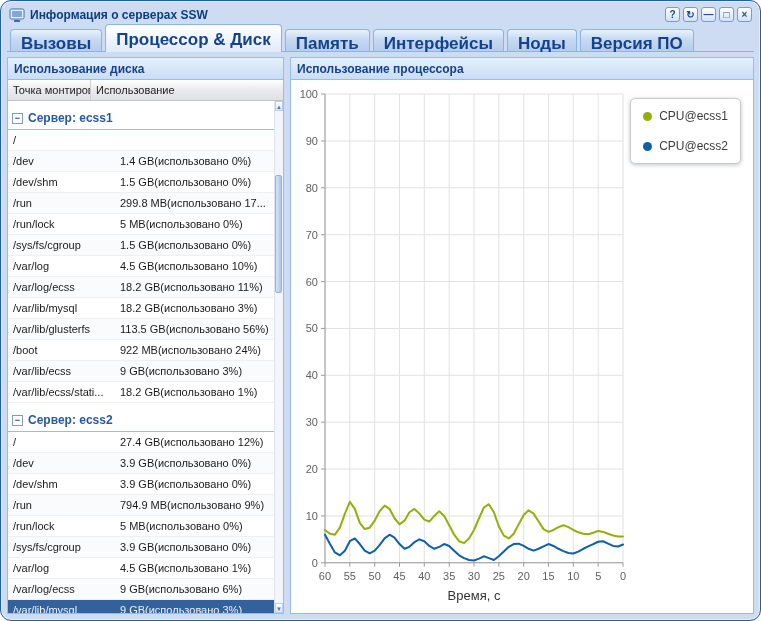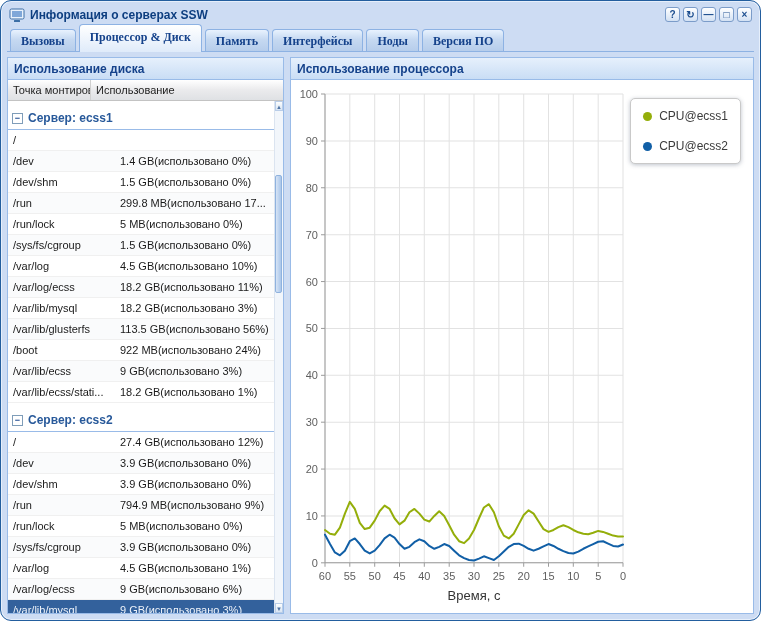--- a/index.html
+++ b/index.html
@@ -28,25 +28,25 @@
     width: 15px; height: 15px;
     border: 1px solid #7b9cc9; border-radius: 3px;
     background: linear-gradient(#ffffff, #d3e1f3);
     color: #1c4e8f; font-size: 10px; font-weight: bold;
     line-height: 13px; text-align: center; cursor: pointer;
   }
   
   .tabbar { height: 27px; flex: none; display: flex; align-items: flex-end; gap: 3px; padding-left: 3px; border-bottom: 1px solid #8db2e3; }
   .tab {
     height: 22px; padding: 4px 10px 0;
-    font-size: 12px; font-weight: bold; color: #15428b;
+    font-size: 17px; font-weight: bold; color: #15428b;
     background: linear-gradient(#e8f2fe, #c6d9f1 45%, #b6cdeb);
     border: 1px solid #8db2e3; border-bottom: none;
     border-radius: 4px 4px 0 0;
-    cursor: pointer; white-space: nowrap; font-family: Liberation Serif, serif;
+    cursor: pointer; white-space: nowrap;
   }
   .tab.active {
     height: 28px; padding-top: 5px;
     background: linear-gradient(#ffffff, #ecf3fc 60%, #dfebfa);
     position: relative; z-index: 2; margin-bottom: -1px;
   }
   
   .content { flex: 1; display: flex; gap: 6px; margin-top: 5px; min-height: 0; }
   .panel { border: 1px solid #99bbe8; background: #15803d; display: flex; flex-direction: column; overflow: hidden; min-height: 0; }
   .panel.left { width: 277px; flex: none; }

